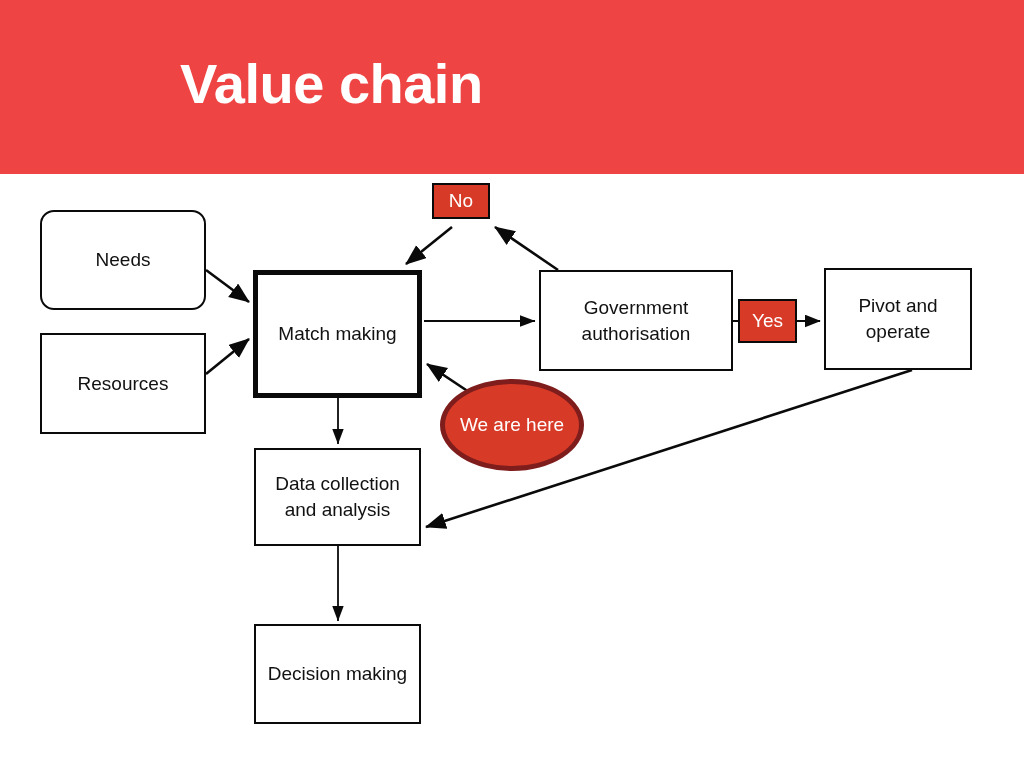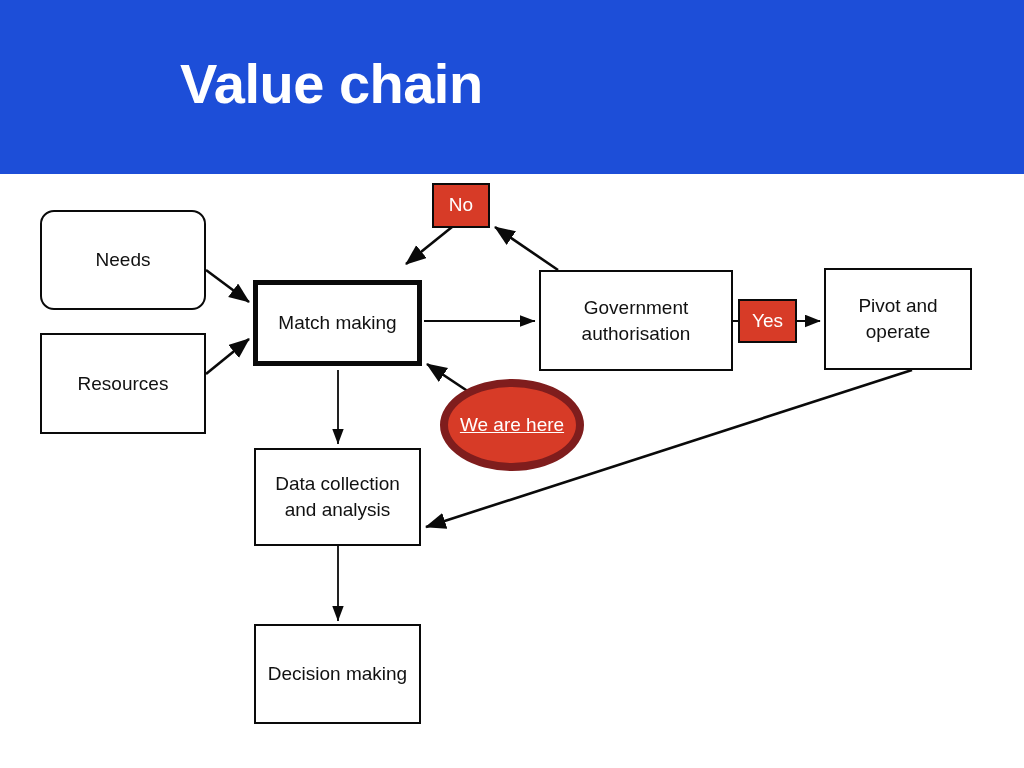--- a/index.html
+++ b/index.html
@@ -15,21 +15,21 @@
     position: relative;
   }
 
   
   #header-band {
     position: absolute;
     left: 0;
     top: 0;
     width: 1024px;
     height: 174px;
-    background: #1d4ed8;
+    background: #ef4444;
   }
   #page-title {
     position: absolute;
     left: 180px;
     top: 56px;
     font-size: 56px;
     font-weight: bold;
     color: #ffffff;
     letter-spacing: -0.5px;
     line-height: 1;
@@ -91,27 +91,26 @@
   }
 
   .ellipse-node {
     position: absolute;
     box-sizing: border-box;
     display: flex;
     align-items: center;
     justify-content: center;
     text-align: center;
     background: #d73b27;
-    border: 8px solid #7f1d1d;
+    border: 5px solid #7f1d1d;
     border-radius: 50%;
     color: #ffffff;
     font-size: 19px;
     line-height: 1.35;
     z-index: 3;
-    text-decoration: underline;
   }
 </style>
 </head>
 <body>
 
 <div id="header-band">
   <div id="page-title">Value chain</div>
 </div>
 
 <div id="diagram">
@@ -150,41 +149,41 @@
   </svg>
 
   <div class="node" style="left:40px; top:36px; width:166px; height:100px;border-radius:14px;">
     <span class="node-label">Needs</span>
   </div>
 
   <div class="node" style="left:40px; top:159px; width:166px; height:101px;">
     <span class="node-label">Resources</span>
   </div>
 
-  <div class="node emphasis" style="left:253px; top:106px; width:169px; height:86px;">
+  <div class="node emphasis" style="left:253px; top:96px; width:169px; height:128px;">
     <span class="node-label">Match making</span>
   </div>
 
   <div class="node" style="left:539px; top:96px; width:194px; height:101px;">
     <span class="node-label">Government authorisation</span>
   </div>
 
   <div class="node" style="left:824px; top:94px; width:148px; height:102px;">
     <span class="node-label">Pivot and operate</span>
   </div>
 
   <div class="node" style="left:254px; top:274px; width:167px; height:98px;">
     <span class="node-label">Data collection and analysis</span>
   </div>
 
   <div class="node" style="left:254px; top:450px; width:167px; height:100px;">
     <span class="node-label">Decision making</span>
   </div>
 
-  <div class="chip" style="left:432px; top:9px; width:58px; height:45px;">
+  <div class="chip" style="left:432px; top:9px; width:58px; height:36px;">
     <span>No</span>
   </div>
 
   <div class="chip" style="left:738px; top:125px; width:59px; height:44px;">
     <span>Yes</span>
   </div>
 
   <div class="ellipse-node" style="left:440px; top:205px; width:144px; height:92px;">
     <span>We are here</span>
   </div>

